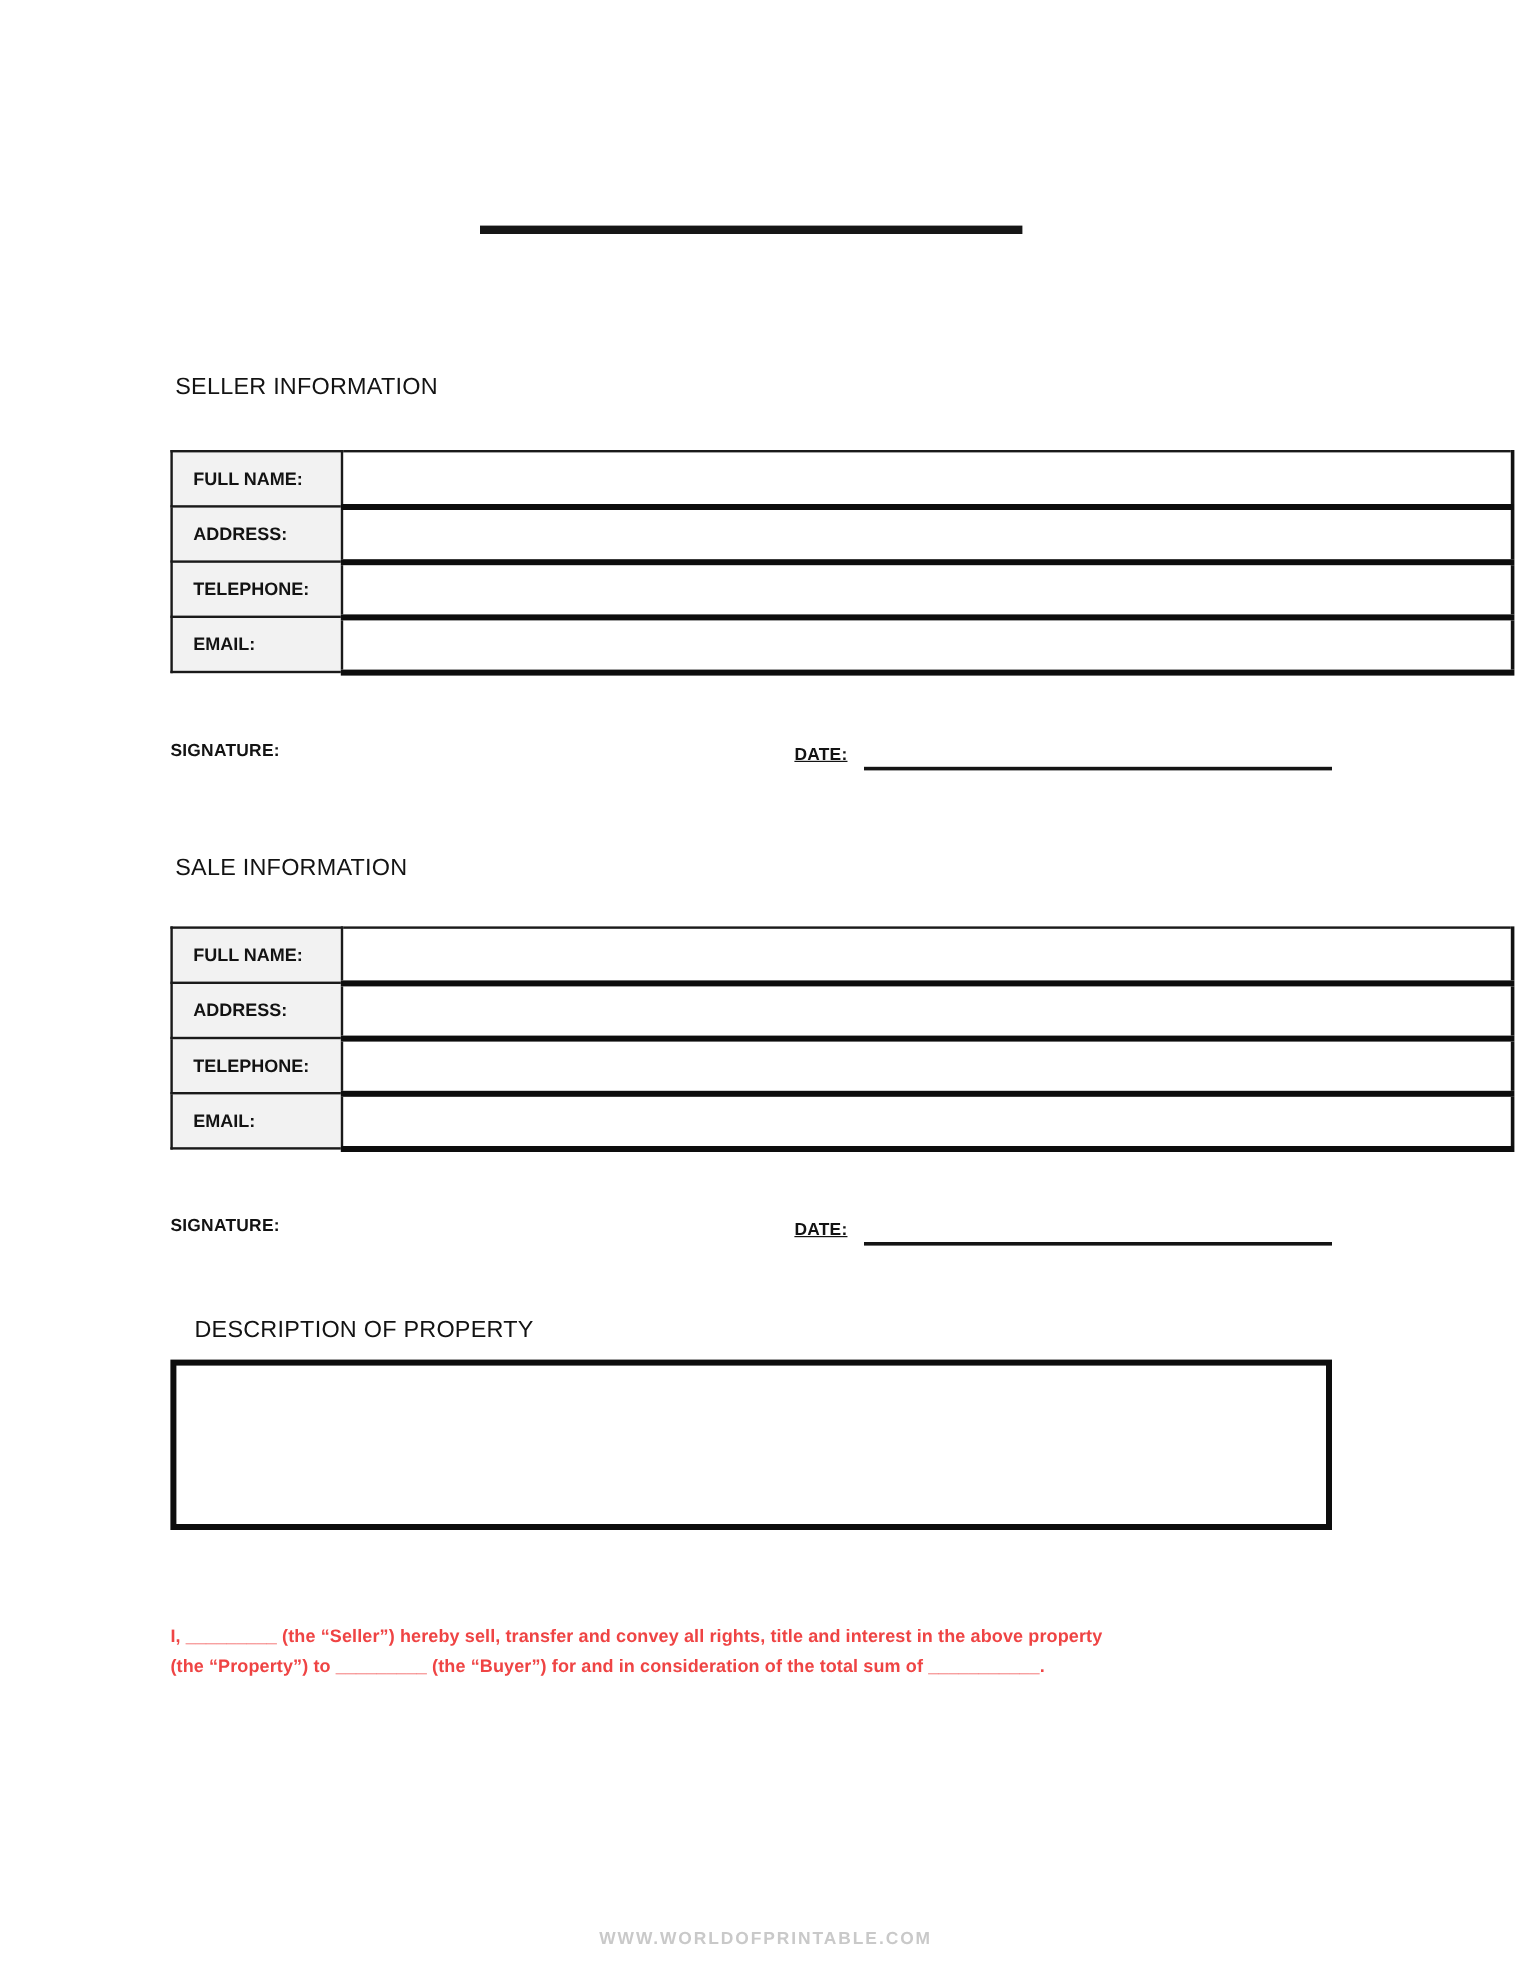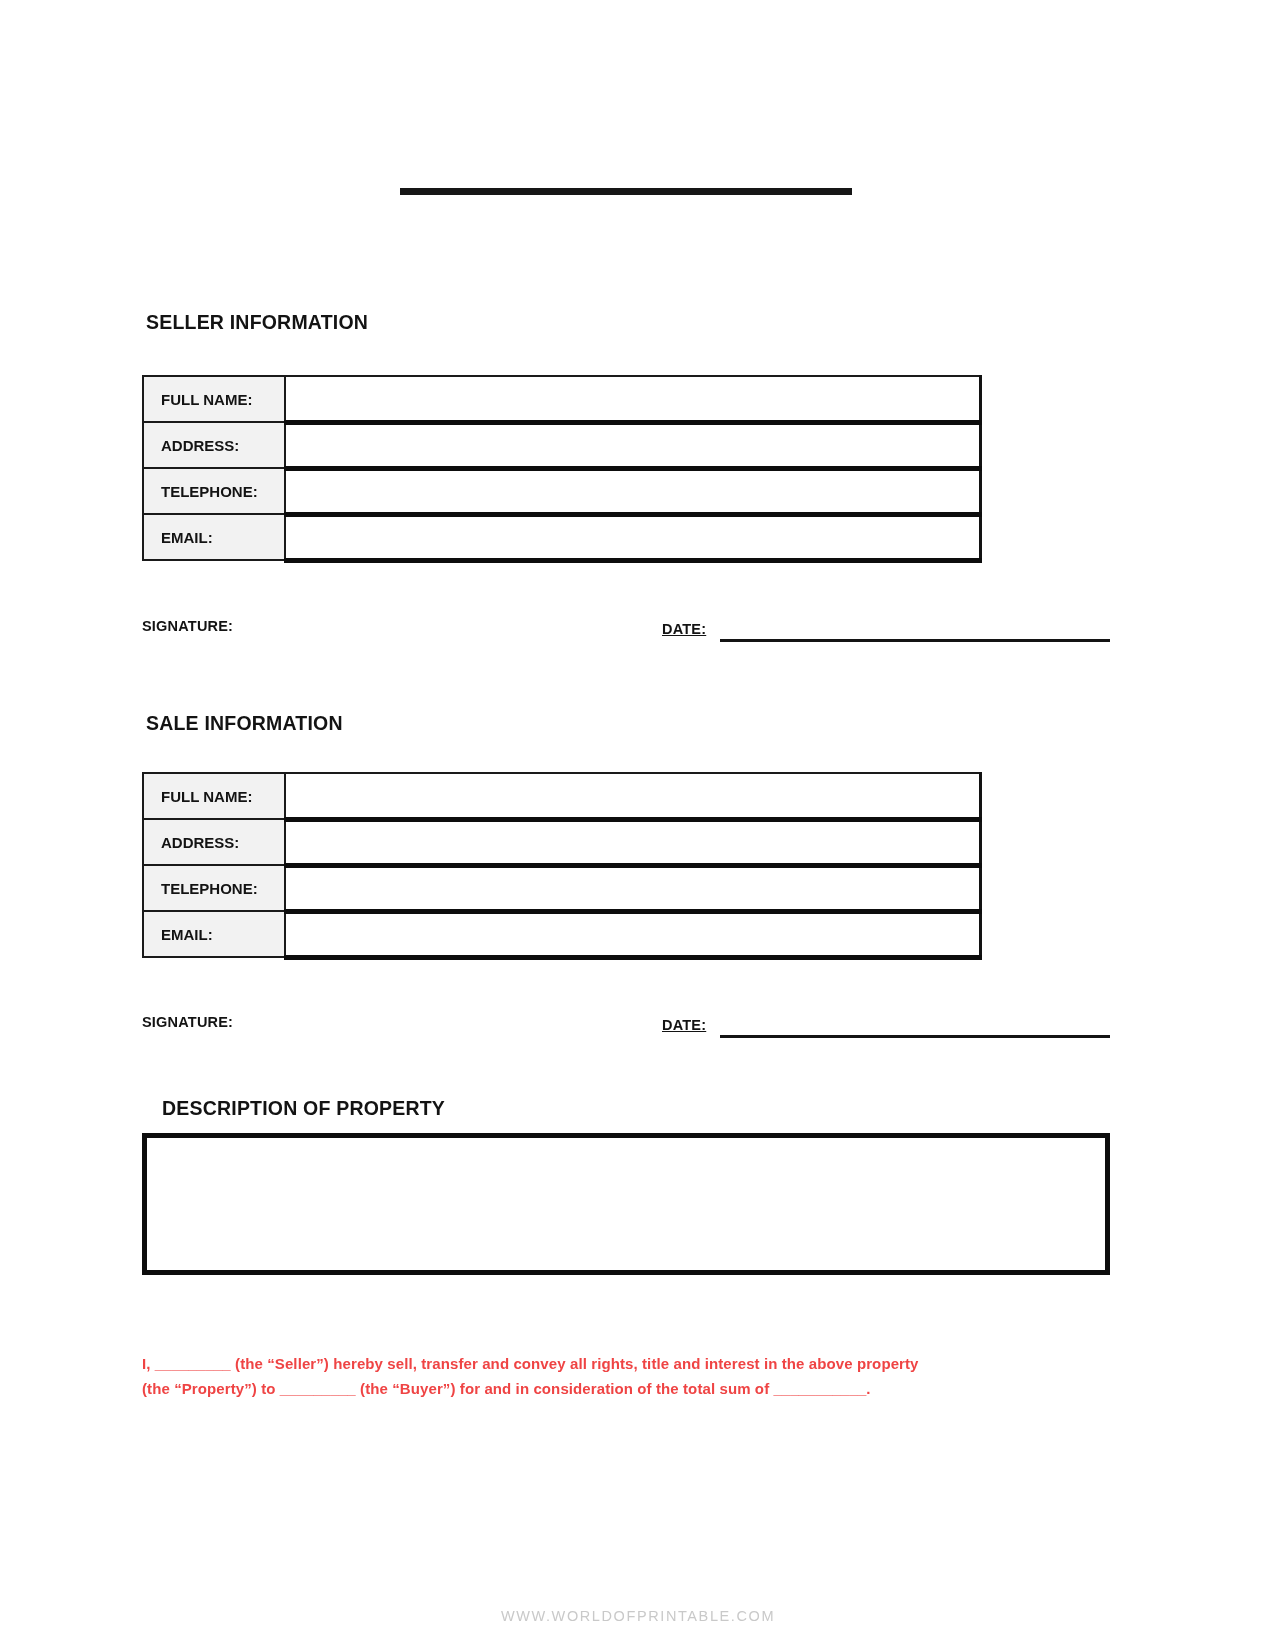--- a/index.html
+++ b/index.html
@@ -28,29 +28,29 @@
   .title-underline {
     left: 400px; top: 188px;
     width: 452px; height: 7px;
     background: #161616;
   }
 
   
   .section-heading {
     margin: 0;
     font-size: 19.5px;
-    font-weight: bold;
+    font-weight: normal;
     letter-spacing: 0.2px;
     color: #131313;
   }
 
   
   .info-table {
     border-collapse: collapse;
-    width: 840px;
+    width: 1120px;
     table-layout: fixed;
   }
   .info-table td { height: 46px; vertical-align: middle; }
   td.cell-label {
     width: 142px;
     background: #f2f2f2;
     border: 2px solid #1a1a1a;
     font-size: 15px;
     font-weight: bold;
     padding-left: 17px;
@@ -100,21 +100,21 @@
     line-height: 25px;
     letter-spacing: 0.1px;
     color: #ef4444;
   }
 
   
   .footer {
     left: 0; top: 1608px; width: 1276px;
     text-align: center;
     font-size: 14.5px;
-    font-weight: normal;
+    font-weight: bold;
     letter-spacing: 1.6px;
     color: #c9c9c9;
   }
 </style>
 </head>
 <body>
 
 <div class="page">
 
   <div class="abs title-underline"></div>

